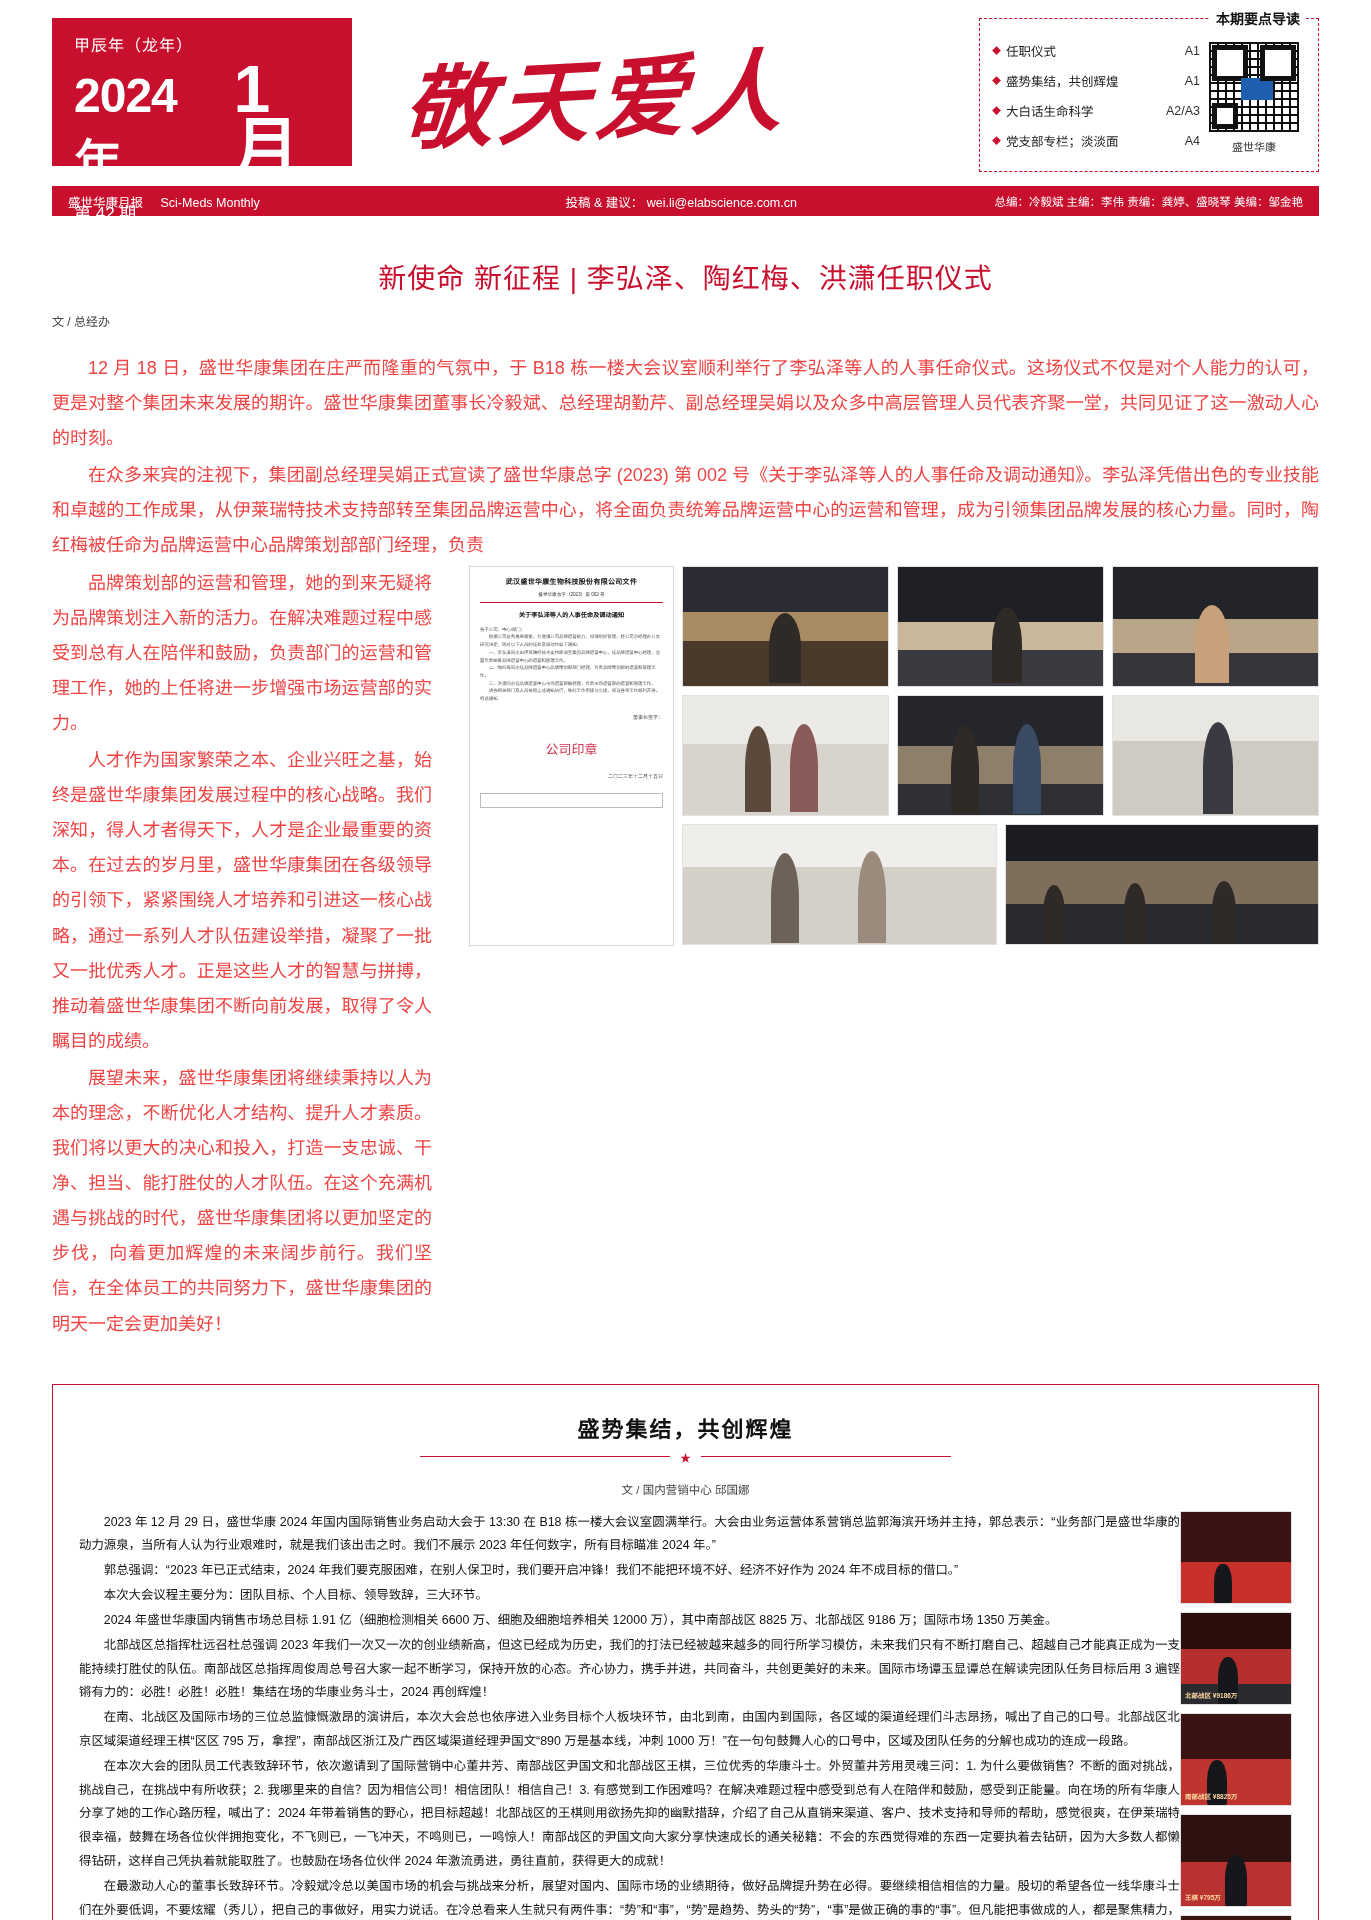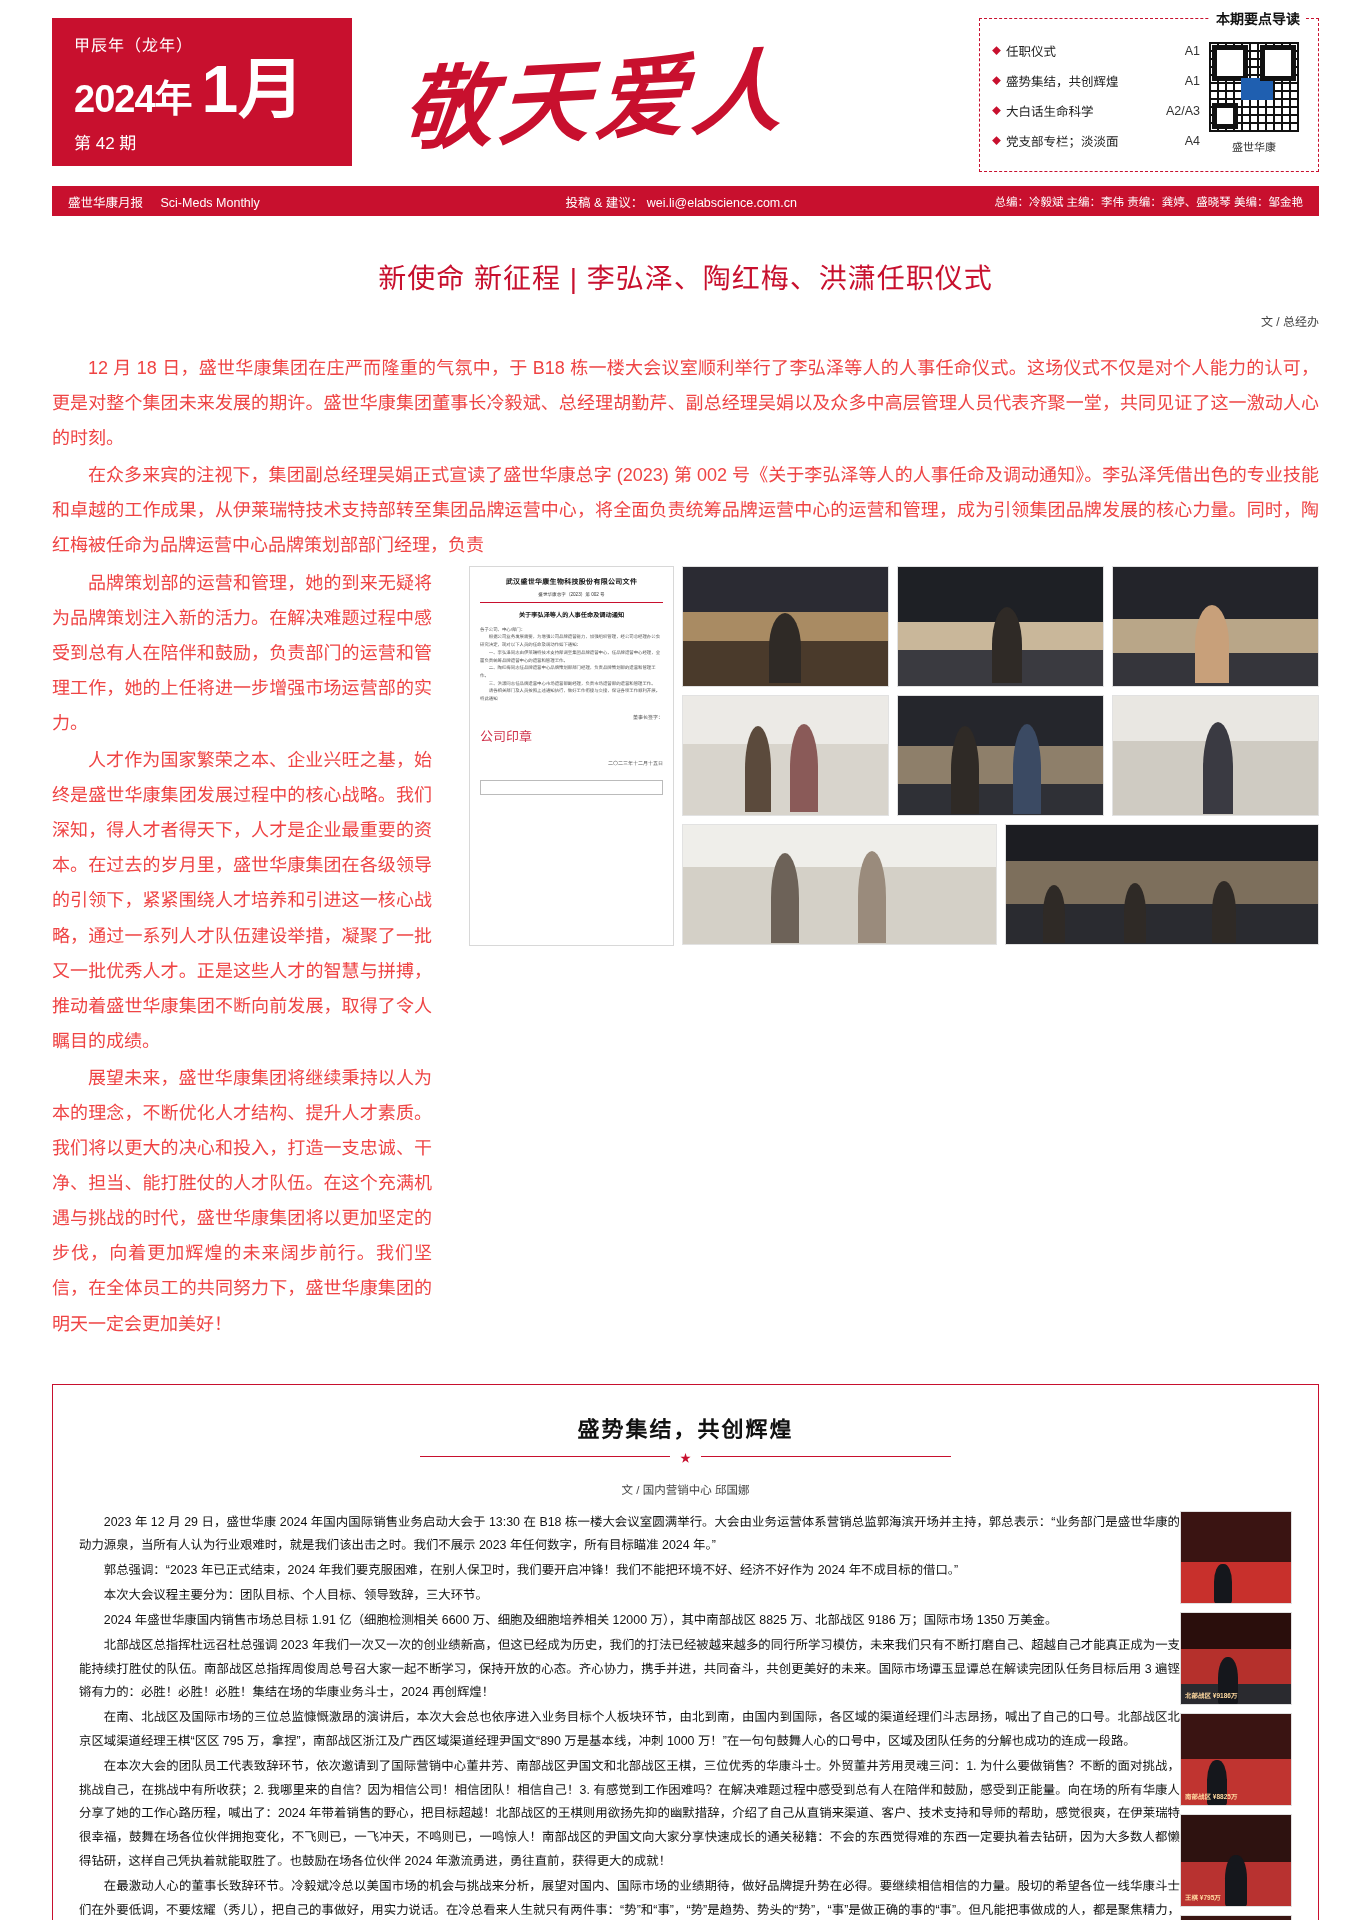--- a/index.html
+++ b/index.html
@@ -13,21 +13,21 @@
   .page { width:1371px; min-height:1920px; position:relative; padding:0 52px 40px 52px; }
 
   
   .masthead { display:flex; align-items:flex-start; padding-top:18px; }
   .red-block {
     background:#c8102e; color:#fff; width:300px; height:148px;
     padding:14px 16px 10px 22px;
   }
   .red-block .year-cn { font-size:16px; letter-spacing:1px; }
   .red-block .big { display:flex; align-items:baseline; margin-top:4px; }
-  .red-block .big .y { font-size:38px; font-weight:bold; letter-spacing:-1px; }
+  .red-block .big .y { font-size:48px; font-weight:bold; letter-spacing:-1px; }
   .red-block .big .m { font-size:66px; font-weight:bold; margin-left:10px; line-height:0.9; }
   .red-block .issue { font-size:17px; margin-top:6px; }
 
   .logo-area { flex:1; position:relative; height:148px; }
   .logo-cn {
     position:absolute; left:52px; top:10px;
     font-family:"DejaVu Serif", serif;
     font-size:90px; font-weight:bold; color:#c8102e;
     font-style:italic; letter-spacing:6px;
     transform:skewX(-6deg) rotate(-3deg);
@@ -74,21 +74,21 @@
   .infobar .ib-left { width:300px; }
   .infobar .ib-mid { flex:1; text-align:center; }
   .infobar .ib-right { text-align:right; font-size:11.5px; }
   .infobar .en { margin-left:14px; }
 
   
   h1.headline {
     text-align:center; color:#c8102e; font-size:28px; font-weight:normal;
     margin:40px 0 0 0; letter-spacing:1px;
   }
-  .byline { text-align:right; font-size:12px; color:#444; margin-top:16px; }
+  .byline { text-align:left; font-size:12px; color:#444; margin-top:16px; }
 
   
   .art1 { margin-top:22px; }
   .art1 p {
     font-size:18px; line-height:1.95; text-align:justify; margin:0 0 2px 0;
     text-indent:2em; color:#ef4444;
   }
   .art1-left { width:380px; float:left; }
   .media { float:right; width:850px; margin-left:18px; }
   .media-grid { display:flex; gap:8px; }
@@ -96,22 +96,22 @@
     width:205px; height:380px; background:#fff; border:1px solid #d8d8d8;
     padding:9px 10px; font-size:4.4px; line-height:1.75; color:#555; overflow:hidden;
   }
   .doc-img .dh { text-align:center; font-size:7px; font-weight:bold; color:#111; letter-spacing:.3px; }
   .doc-img .dh2 { text-align:center; font-size:4.6px; color:#333; margin-top:3px; }
   .doc-img .dt { text-align:center; font-size:6.2px; font-weight:bold; color:#111; margin:7px 0 5px; }
   .doc-img .dline { height:1px; background:#c8102e; margin:3px 0 5px; }
   .doc-img .dp { text-indent:2em; }
   .doc-img .dsign { text-align:right; margin-top:10px; font-size:5px; }
   .doc-img .dstamp {
-    text-align:left; font-size:13px; color:#c8102e; font-family:"DejaVu Serif", serif;
-    opacity:.85; margin-top:5px;
+    text-align:center; font-size:13px; color:#c8102e; font-family:"DejaVu Serif", serif;
+    opacity:.85; margin-top:18px;
   }
   .doc-img .dbox { border:1px solid #bbb; margin-top:12px; padding:3px; font-size:4px; }
   .photo-col { flex:1; display:flex; flex-direction:column; gap:8px; }
   .photo-row { display:flex; gap:8px; }
   .ph { height:121px; flex:1; border:1px solid #e2e2e2; position:relative; overflow:hidden; }
   .ph .sky { position:absolute; inset:0; }
 
   
   .p1 .sky { background:linear-gradient(#2b2b33 0 38%, #a98b63 38% 62%, #4a3a2b 62% 100%); }
   .p2 .sky { background:linear-gradient(#1e2025 0 46%, #c9b79a 46% 70%, #3a3a40 70% 100%); }

